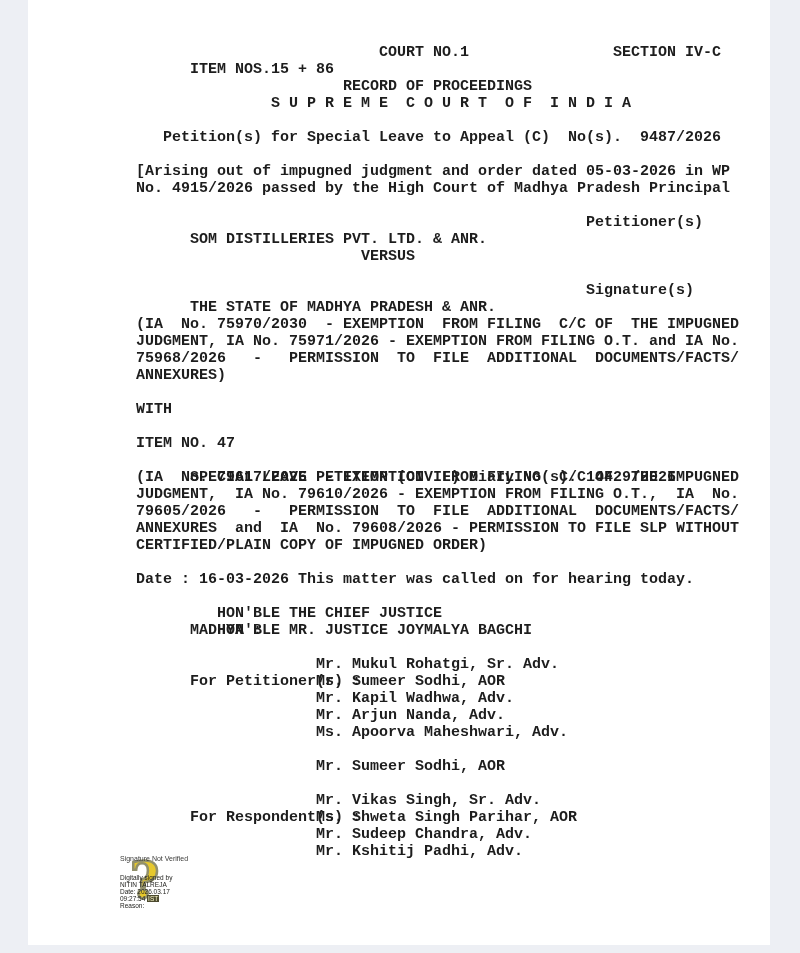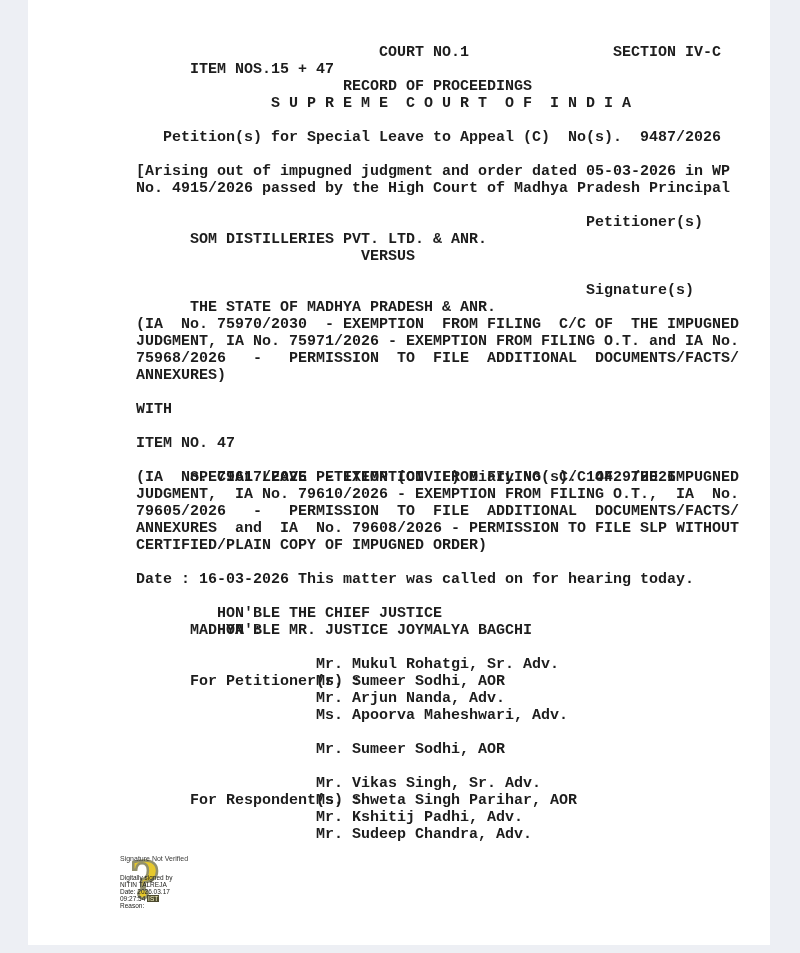--- a/index.html
+++ b/index.html
@@ -41,21 +41,21 @@
   .stamp .tz{background:#4c4a2f;color:#fdfacb;padding:0 1px;}
 </style>
 </head>
 <body>
 
 <div class="paper">
 
   <div class="doc">
 
     <div class="ln">
-      <span>ITEM NOS.15 + 47</span>
+      <span>ITEM NOS.15 + 86</span>
       <span class="abs c27">COURT NO.1</span>
       <span class="abs c53">SECTION IV-C</span>
     </div>
     <div class="ln"></div>
 
     <div class="ln">
       <span class="abs c23">RECORD OF PROCEEDINGS</span>
     </div>
     <div class="ln">
       <span class="abs c15">S U P R E M E  C O U R T  O F  I N D I A</span>
@@ -121,43 +121,46 @@
     <div class="ln"></div>
 
     <div class="ln">
       <span>For Petitioner(s) :</span>
       <span class="abs c20">Mr. Mukul Rohatgi, Sr. Adv.</span>
     </div>
     <div class="ln">
       <span class="abs c20">Mr. Sumeer Sodhi, AOR</span>
     </div>
     <div class="ln">
+      <span class="abs c20">Mr. Kapil Wadhwa, Adv.</span>
+    </div>
+    <div class="ln">
       <span class="abs c20">Mr. Arjun Nanda, Adv.</span>
     </div>
     <div class="ln">
       <span class="abs c20">Ms. Apoorva Maheshwari, Adv.</span>
     </div>
     <div class="ln"></div>
     <div class="ln">
       <span class="abs c20">Mr. Sumeer Sodhi, AOR</span>
     </div>
     <div class="ln"></div>
 
     <div class="ln">
       <span>For Respondent(s) :</span>
       <span class="abs c20">Mr. Vikas Singh, Sr. Adv.</span>
     </div>
     <div class="ln">
       <span class="abs c20">Ms. Shweta Singh Parihar, AOR</span>
     </div>
     <div class="ln">
-      <span class="abs c20">Mr. Kshitij Padhi, Adv.</span>
+      <span class="abs c20">Mr. Sudeep Chandra, Adv.</span>
     </div>
     <div class="ln">
-      <span class="abs c20">Mr. Sudeep Chandra, Adv.</span>
+      <span class="abs c20">Mr. Kshitij Padhi, Adv.</span>
     </div>
 
   </div>
 
   <div class="stamp">
     <span class="mark">?</span>
     <span class="sline verify">Signature Not Verified</span>
     <span class="sline">Digitally signed by</span>
     <span class="sline">NITIN TALREJA</span>
     <span class="sline">Date: 2026.03.17</span>

